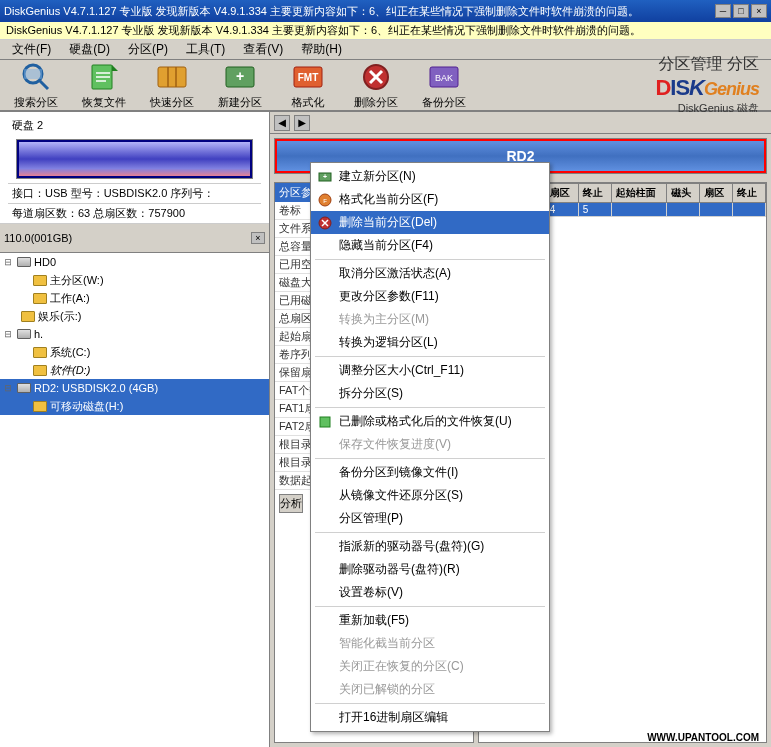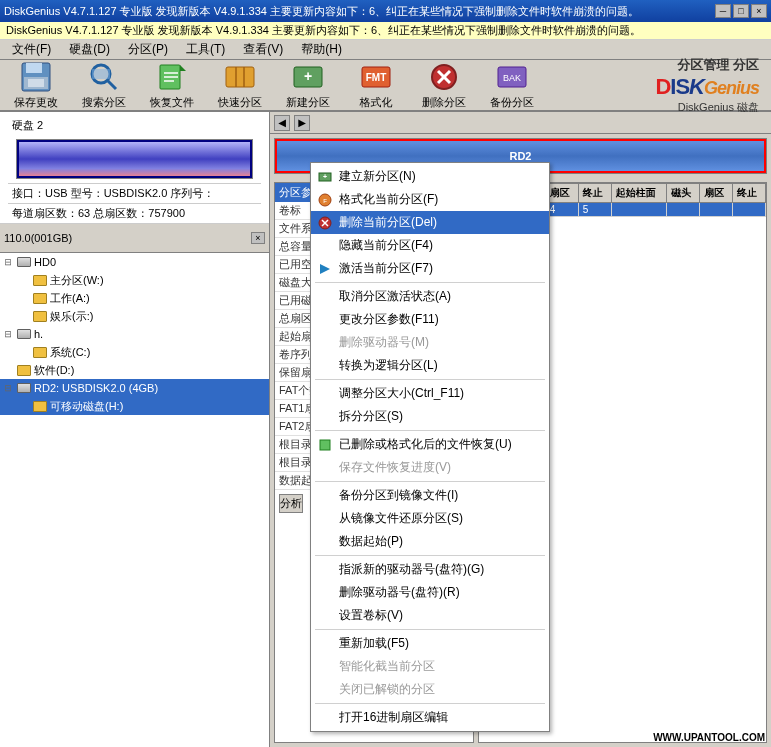--- a/index.html
+++ b/index.html
@@ -392,21 +392,21 @@
       height: 16px;
       display: flex;
       align-items: center;
       justify-content: center;
     }
 
     
     .watermark {
       position: absolute;
       bottom: 4px;
-      right: 6px;
+      right: 12px;
       font-size: 10px;
       color: #000;
       font-weight: bold;
     }
   </style>
 </head>
 <body>
 
 <div class="title-bar">
   <span class="title-bar-text">DiskGenius V4.7.1.127 专业版  发现新版本 V4.9.1.334 主要更新内容如下：6、纠正在某些情况下强制删除文件时软件崩溃的问题。</span>
@@ -424,31 +424,20 @@
 <div class="menu-bar">
   <div class="menu-item">文件(F)</div>
   <div class="menu-item">硬盘(D)</div>
   <div class="menu-item">分区(P)</div>
   <div class="menu-item">工具(T)</div>
   <div class="menu-item">查看(V)</div>
   <div class="menu-item">帮助(H)</div>
 </div>
 
 <div class="toolbar">
-  <div class="toolbar-btn">
-    <div class="toolbar-icon">
-      <svg width="32" height="32" viewBox="0 0 32 32">
-        <rect x="2" y="2" width="28" height="28" rx="2" fill="#6090c0" stroke="#305080" stroke-width="1"></rect>
-        <rect x="6" y="2" width="16" height="10" fill="#c0d8f0"></rect>
-        <rect x="4" y="16" width="24" height="12" fill="#a0b8d0"></rect>
-        <rect x="8" y="18" width="16" height="8" fill="#ffffff" opacity="0.5"></rect>
-      </svg>
-    </div>
-    <span>保存更改</span>
-  </div>
   <div class="toolbar-btn">
     <div class="toolbar-icon">
       <svg width="32" height="32" viewBox="0 0 32 32">
         <circle cx="13" cy="13" r="9" fill="none" stroke="#2060a0" stroke-width="3"></circle>
         <line x1="20" y1="20" x2="28" y2="28" stroke="#2060a0" stroke-width="3"></line>
         <rect x="4" y="8" width="18" height="10" rx="1" fill="#80b0e0" opacity="0.5"></rect>
       </svg>
     </div>
     <span>搜索分区</span>
   </div>
@@ -507,21 +496,21 @@
       <svg width="32" height="32" viewBox="0 0 32 32">
         <rect x="2" y="6" width="28" height="20" rx="2" fill="#8060c0" stroke="#502090" stroke-width="1"></rect>
         <text x="16" y="20" text-anchor="middle" fill="white" font-size="9">BAK</text>
       </svg>
     </div>
     <span>备份分区</span>
   </div>
 
   <div class="logo-area">
     <div style="display:flex;align-items:center;gap:2px;">
-      <span style="font-size:13px;color:#333;font-family:Arial;font-weight:bold;">分区管理 分区</span>
+      <span style="font-size:16px;color:#333;font-family:Arial;">分区管理 分区</span>
     </div>
     <div style="display:flex;align-items:center;">
       <span style="font-family:Arial;font-size:22px;font-weight:bold;color:#1a3a8a;letter-spacing:-1px;">
         <span style="color:#e02020;">D</span><span style="color:#1a3a8a;">I</span><span style="color:#1a3a8a;">S</span><span style="font-style:italic;color:#1a3a8a;">K</span><span style="color:#e08020;font-style:italic;font-size:18px;">Genius</span>
       </span>
     </div>
     <div style="font-size:11px;color:#333;text-decoration:underline;">DiskGenius 磁盘</div>
   </div>
 </div>
 
@@ -562,21 +551,21 @@
           </span>
         <span>主分区(W:)</span>
       </div>
       <div class="tree-item" style="padding-left:16px;">
         <span class="tree-expand"> </span>
         <span class="tree-icon">
             <div class="folder-icon-sm"></div>
           </span>
         <span>工作(A:)</span>
       </div>
-      <div class="tree-item" style="padding-left:16px;">
+      <div class="tree-item" style="padding-left:4px;">
         <span class="tree-expand"> </span>
         <span class="tree-icon">
             <div class="folder-icon-sm"></div>
           </span>
         <span>娱乐(示:)</span>
       </div>
 
       <div class="tree-item">
         <span class="tree-expand">⊟</span>
         <span class="tree-icon">
@@ -584,21 +573,21 @@
           </span>
         <span>h.</span>
       </div>
       <div class="tree-item" style="padding-left:16px;">
         <span class="tree-expand"> </span>
         <span class="tree-icon">
             <div class="folder-icon-sm"></div>
           </span>
         <span>系统(C:)</span>
       </div>
-      <div class="tree-item" style="">
+      <div class="tree-item" style="padding-left:16px;font-style:italic;">
         <span class="tree-expand"> </span>
         <span class="tree-icon">
             <div class="folder-icon-sm"></div>
           </span>
         <span>软件(D:)</span>
       </div>
 
       <div class="tree-item selected">
         <span class="tree-expand">⊟</span>
         <span class="tree-icon">
@@ -618,21 +607,21 @@
 
   <div class="right-panel">
 
     <div class="nav-area">
       <div class="nav-btn">◀</div>
       <div class="nav-btn">▶</div>
     </div>
 
     <div class="partition-visual">
       <div class="part-seg part-selected" style="width:100%;background:linear-gradient(to bottom,#6090e0,#4070c0,#6090e0);">
-        <span style="color:white;font-size:11px;">RD2</span>
+        <span style="color:white;font-size:14px;">RD2</span>
       </div>
     </div>
 
     <div class="info-area">
 
       <div class="part-info-panel">
         <div class="part-info-header">
           <span>分区参</span>
         </div>
         <div class="part-info-row">
@@ -778,44 +767,36 @@
           </svg>
         </span>
         <span>删除当前分区(Del)</span>
       </div>
 
       <div class="ctx-item">
         <span class="ctx-icon"></span>
         <span>隐藏当前分区(F4)</span>
       </div>
 
-      <div class="ctx-item">
-        <span class="ctx-icon">
-          <svg width="14" height="14" viewBox="0 0 14 14">
-            <polygon points="2,2 12,7 2,12" fill="#2080c0"></polygon>
-          </svg>
-        </span>
-        <span>激活当前分区(F7)</span>
-      </div>
 
       <div class="ctx-separator"></div>
 
       <div class="ctx-item">
         <span class="ctx-icon"></span>
         <span>取消分区激活状态(A)</span>
       </div>
 
       <div class="ctx-item">
         <span class="ctx-icon"></span>
         <span>更改分区参数(F11)</span>
       </div>
 
       <div class="ctx-item disabled">
         <span class="ctx-icon"></span>
-        <span>删除驱动器号(M)</span>
+        <span>转换为主分区(M)</span>
       </div>
 
       <div class="ctx-item">
         <span class="ctx-icon"></span>
         <span>转换为逻辑分区(L)</span>
       </div>
 
       <div class="ctx-separator"></div>
 
       <div class="ctx-item">
@@ -851,21 +832,21 @@
         <span>备份分区到镜像文件(I)</span>
       </div>
 
       <div class="ctx-item">
         <span class="ctx-icon"></span>
         <span>从镜像文件还原分区(S)</span>
       </div>
 
       <div class="ctx-item">
         <span class="ctx-icon"></span>
-        <span>数据起始(P)</span>
+        <span>分区管理(P)</span>
       </div>
 
       <div class="ctx-separator"></div>
 
       <div class="ctx-item">
         <span class="ctx-icon"></span>
         <span>指派新的驱动器号(盘符)(G)</span>
       </div>
 
       <div class="ctx-item">
@@ -883,23 +864,27 @@
       <div class="ctx-item">
         <span class="ctx-icon"></span>
         <span>重新加载(F5)</span>
       </div>
 
       <div class="ctx-item disabled">
         <span class="ctx-icon"></span>
         <span>智能化截当前分区</span>
       </div>
 
-
       <div class="ctx-item disabled">
         <span class="ctx-icon"></span>
+        <span>关闭正在恢复的分区(C)</span>
+      </div>
+
+      <div class="ctx-item disabled">
+        <span class="ctx-icon"></span>
         <span>关闭已解锁的分区</span>
       </div>
 
       <div class="ctx-separator"></div>
 
       <div class="ctx-item">
         <span class="ctx-icon"></span>
         <span>打开16进制扇区编辑</span>
       </div>
 

